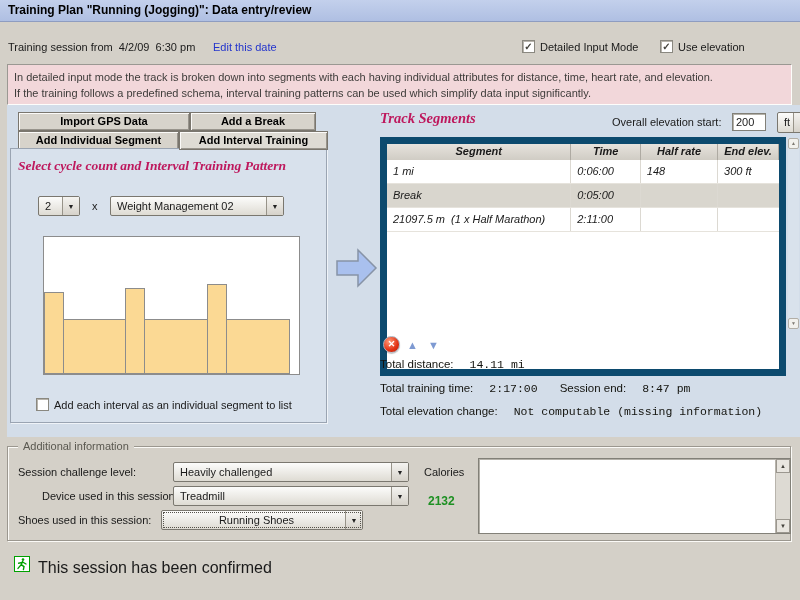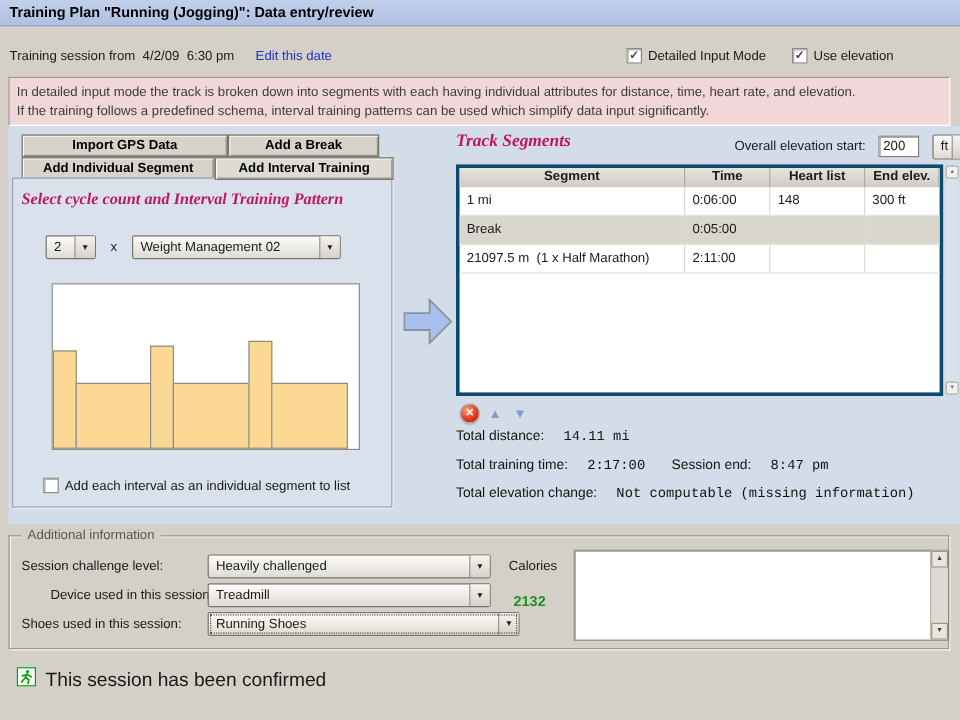--- a/index.html
+++ b/index.html
@@ -53,22 +53,22 @@
   
   .chart { position:absolute; left:43px; top:236px; width:257px; height:139px; background:#FFF;
     border:1px solid #8C8C8C; display:flex; align-items:flex-end; }
   .pattern-bar { border:1px solid #8C8C8C; }
   .pattern-bar + .pattern-bar { margin-left:-1px; }
 
   
   .bigarrow { position:absolute; left:336px; top:246px; }
 
   
-  .tstable { position:absolute; left:380px; top:137px; width:406px; height:193px; background:#FFF;
-    border:3px solid #0c4a6e; font-size:11px; }
+  .tstable { position:absolute; left:380px; top:137px; width:406px; height:239px; background:#FFF;
+    border:7px solid #0c4a6e; font-size:11px;font-style:italic; }
   .trow { display:flex; height:24px; }
   .trow.head { height:16px; background:linear-gradient(#E6E3DD,#D0CCC4); font-weight:bold; }
   .trow.alt { background:#D9D6CE; }
   .tcell { padding-left:6px; line-height:23px; white-space:pre; overflow:hidden;
     border-right:1px solid #DCD9D2; }
   .trow.head .tcell { line-height:15px; text-align:center; padding-left:0; border-right:1px solid #AEAAA2; }
   .c0 { width:191px; } .c1 { width:72px; } .c2 { width:80px; } .c3 { width:63px; border-right:none; }
   .trow:not(.head) { border-bottom:1px solid #E6E3DC; }
 
   
@@ -177,21 +177,21 @@
   <input class="lbl" style="left: 732px; top: 113px; width: 34px; height: 18px; border: 1px solid rgb(130, 128, 120); box-shadow: rgb(180, 177, 169) 1px 1px 0px inset; padding-left: 3px; background: rgb(255, 255, 255); font-size: 11px;" value="200">
   <div class="combo" style="left:777px; top:112px; width:34px; height:21px;">
     <span class="val">ft</span>
     <span class="arrowbtn">▼</span>
   </div>
 
   <div class="tstable">
     <div class="trow head">
       <span class="tcell c0">Segment</span>
       <span class="tcell c1">Time</span>
-      <span class="tcell c2">Heart list</span>
+      <span class="tcell c2">Half rate</span>
       <span class="tcell c3">End elev.</span>
     </div>
     <div class="trow">
       <span class="tcell c0">1 mi</span>
       <span class="tcell c1">0:06:00</span>
       <span class="tcell c2">148</span>
       <span class="tcell c3">300 ft</span>
     </div>
     <div class="trow alt">
       <span class="tcell c0">Break</span>
@@ -234,21 +234,21 @@
     <span class="arrowbtn">▼</span>
   </div>
 
   <span class="lbl" style="left:18px; top:490px;padding-left:24px;">Device used in this session:</span>
   <div class="combo" style="left:173px; top:486px; width:236px;">
     <span class="val">Treadmill</span>
     <span class="arrowbtn">▼</span>
   </div>
 
   <span class="lbl" style="left:18px; top:514px;">Shoes used in this session:</span>
-  <div class="combo focused" style="left:173px; top:510px; width:260px;">
+  <div class="combo focused" style="left:161px; top:510px; width:202px;text-align:center;">
     <span class="val">Running Shoes</span>
     <span class="arrowbtn">▼</span>
   </div>
 
   <span class="cal-label" style="left:424px; top:466px;">Calories</span>
   <span class="cal-value" style="left:428px; top:494px;">2132</span>
 
   <div class="notes">
     <div class="text"></div>
     <div class="sb">

